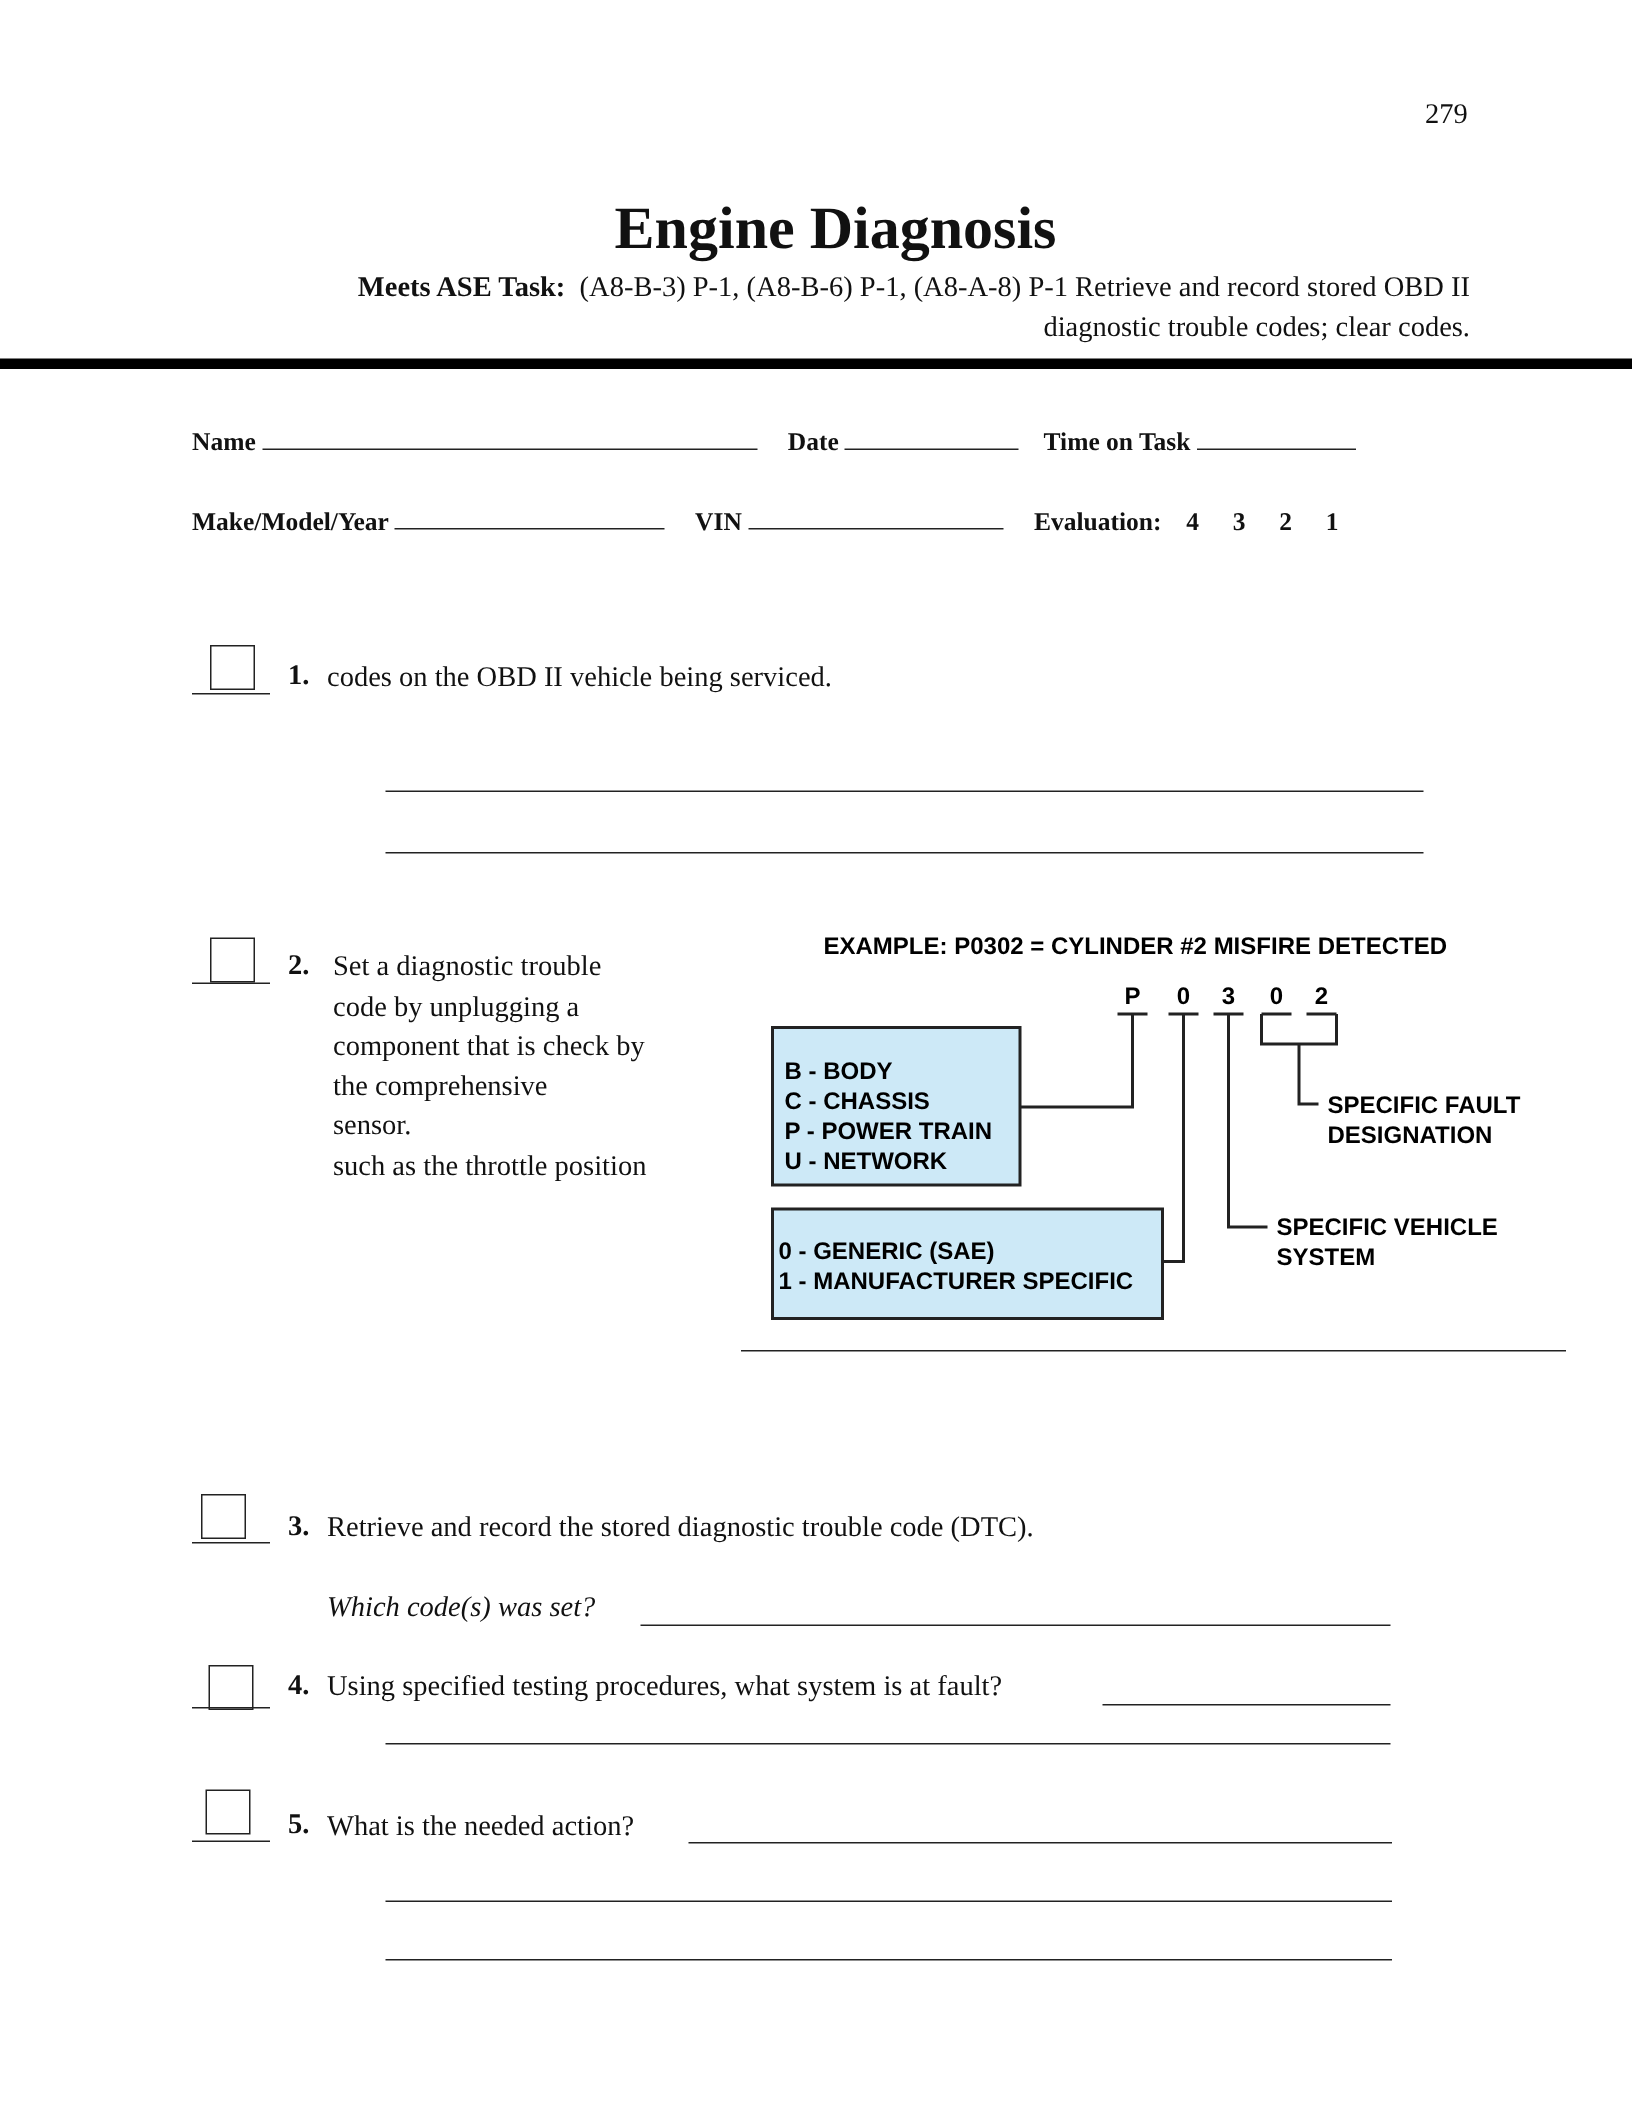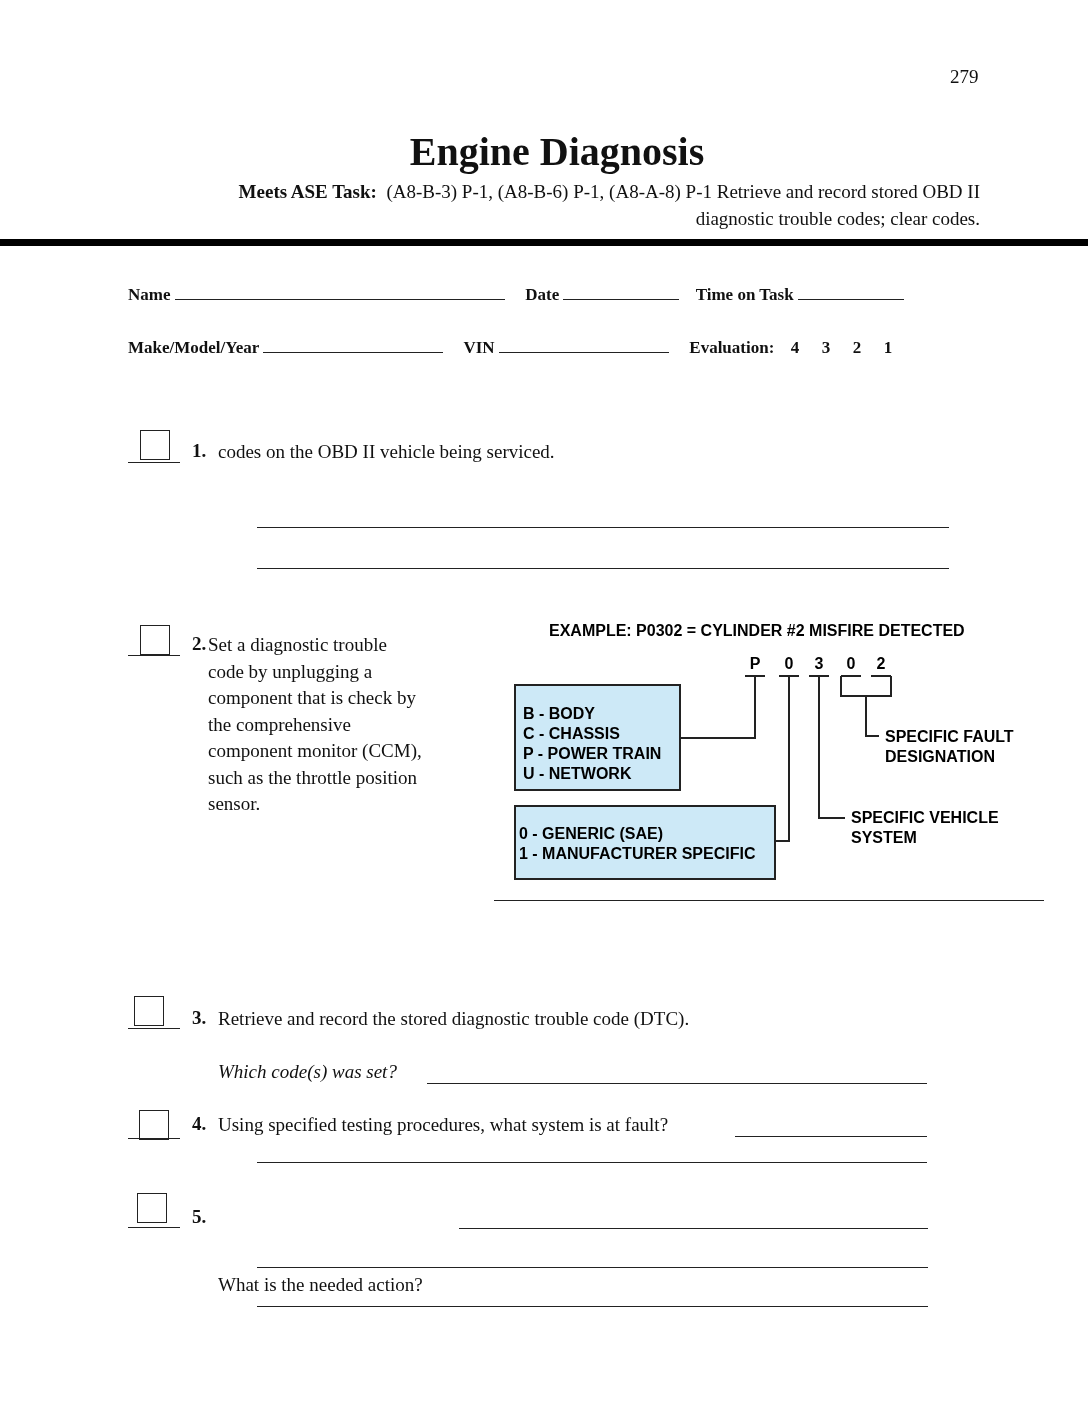--- a/index.html
+++ b/index.html
@@ -70,28 +70,27 @@
 <div class="abs step-num" style="left:192px; top:440px;">1.</div>
 <div class="abs step-text" style="left:218px; top:439px;">
   <div>codes on the OBD II vehicle being serviced.</div>
 </div>
 <div class="abs answer-line" style="left:257px; top:527px; width:692px;"></div>
 <div class="abs answer-line" style="left:257px; top:568px; width:692px;"></div>
 
 <div class="abs step-box" style="left:140px; top:625px;"></div>
 <div class="abs step-line" style="left:128px; top:655px;"></div>
 <div class="abs step-num" style="left:192px; top:633px;">2.</div>
-<div class="abs step-text" style="left:208px; top:632px; width:270px;">
+<div class="abs step-text" style="left:222px; top:632px; width:270px;">
   <div>Set a diagnostic trouble</div>
   <div>code by unplugging a</div>
   <div>component that is check by</div>
   <div>the comprehensive</div>
-  <div>component monitor (CCM),</div>
+  <div>sensor.</div>
   <div>such as the throttle position</div>
-  <div>sensor.</div>
 </div>
 
 <svg class="abs diagram" viewBox="0 0 560 290">
   <text class="diag-text" x="54" y="21" font-size="16">EXAMPLE: P0302 = CYLINDER #2 MISFIRE DETECTED</text>
 
   <text class="diag-text" x="260" y="54" font-size="16" text-anchor="middle">P</text>
   <text class="diag-text" x="294" y="54" font-size="16" text-anchor="middle">0</text>
   <text class="diag-text" x="324" y="54" font-size="16" text-anchor="middle">3</text>
   <text class="diag-text" x="356" y="54" font-size="16" text-anchor="middle">0</text>
   <text class="diag-text" x="386" y="54" font-size="16" text-anchor="middle">2</text>
@@ -141,16 +140,16 @@
 <div class="abs step-box" style="left:139px; top:1110px;"></div>
 <div class="abs step-line" style="left:128px; top:1138px;"></div>
 <div class="abs step-num" style="left:192px; top:1113px;">4.</div>
 <div class="abs step-text" style="left:218px; top:1112px;">Using specified testing procedures, what system is at fault?</div>
 <div class="abs answer-line" style="left:735px; top:1136px; width:192px;"></div>
 <div class="abs answer-line" style="left:257px; top:1162px; width:670px;"></div>
 
 <div class="abs step-box" style="left:137px; top:1193px;"></div>
 <div class="abs step-line" style="left:128px; top:1227px;"></div>
 <div class="abs step-num" style="left:192px; top:1206px;">5.</div>
-<div class="abs step-text" style="left:218px; top:1272px;">What is the needed action?</div>
+<div class="abs step-text" style="left:218px; top:1205px;">What is the needed action?</div>
 <div class="abs answer-line" style="left:459px; top:1228px; width:469px;"></div>
 <div class="abs answer-line" style="left:257px; top:1267px; width:671px;"></div>
 <div class="abs answer-line" style="left:257px; top:1306px; width:671px;"></div>
 
 </body></html>

